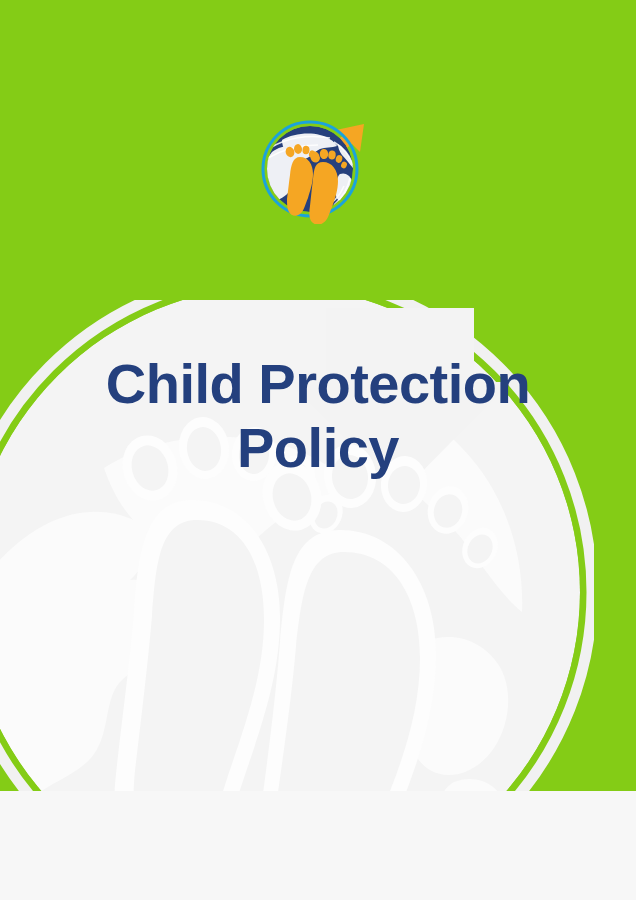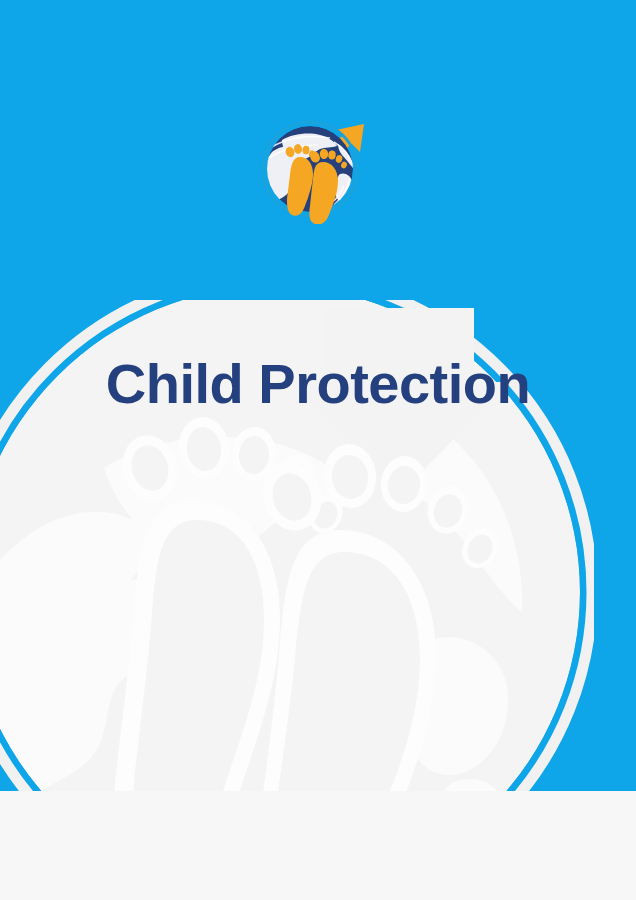--- a/index.html
+++ b/index.html
@@ -12,21 +12,21 @@
     height: 900px;
     background: #f7f7f7;
     font-family: "Liberation Sans", sans-serif;
     overflow: hidden;
   }
 
   #cover {
     position: relative;
     width: 636px;
     height: 791px;
-    background: #0ea5e9;
+    background: #84cc16;
     overflow: hidden;
   }
 
   
   #watermark {
     position: absolute;
     left: -46px;
     top: 262px;
     width: 640px;
     height: 660px;
@@ -223,15 +223,16 @@
         <ellipse cx="64" cy="42" rx="4.2" ry="5.1" transform="rotate(-6 64 42)"></ellipse>
         <ellipse cx="72" cy="43" rx="3.7" ry="4.5" transform="rotate(6 72 43)"></ellipse>
         <ellipse cx="79" cy="47" rx="3.2" ry="3.9" transform="rotate(16 79 47)"></ellipse>
         <ellipse cx="84" cy="53" rx="2.8" ry="3.4" transform="rotate(26 84 53)"></ellipse>
       </g>
     </svg>
   </div>
 
   <div id="title-block">
     <span class="title-line">Child Protection</span>
+    <span class="title-line">Policy</span>
   </div>
 
 </div>
 
 </body></html>

